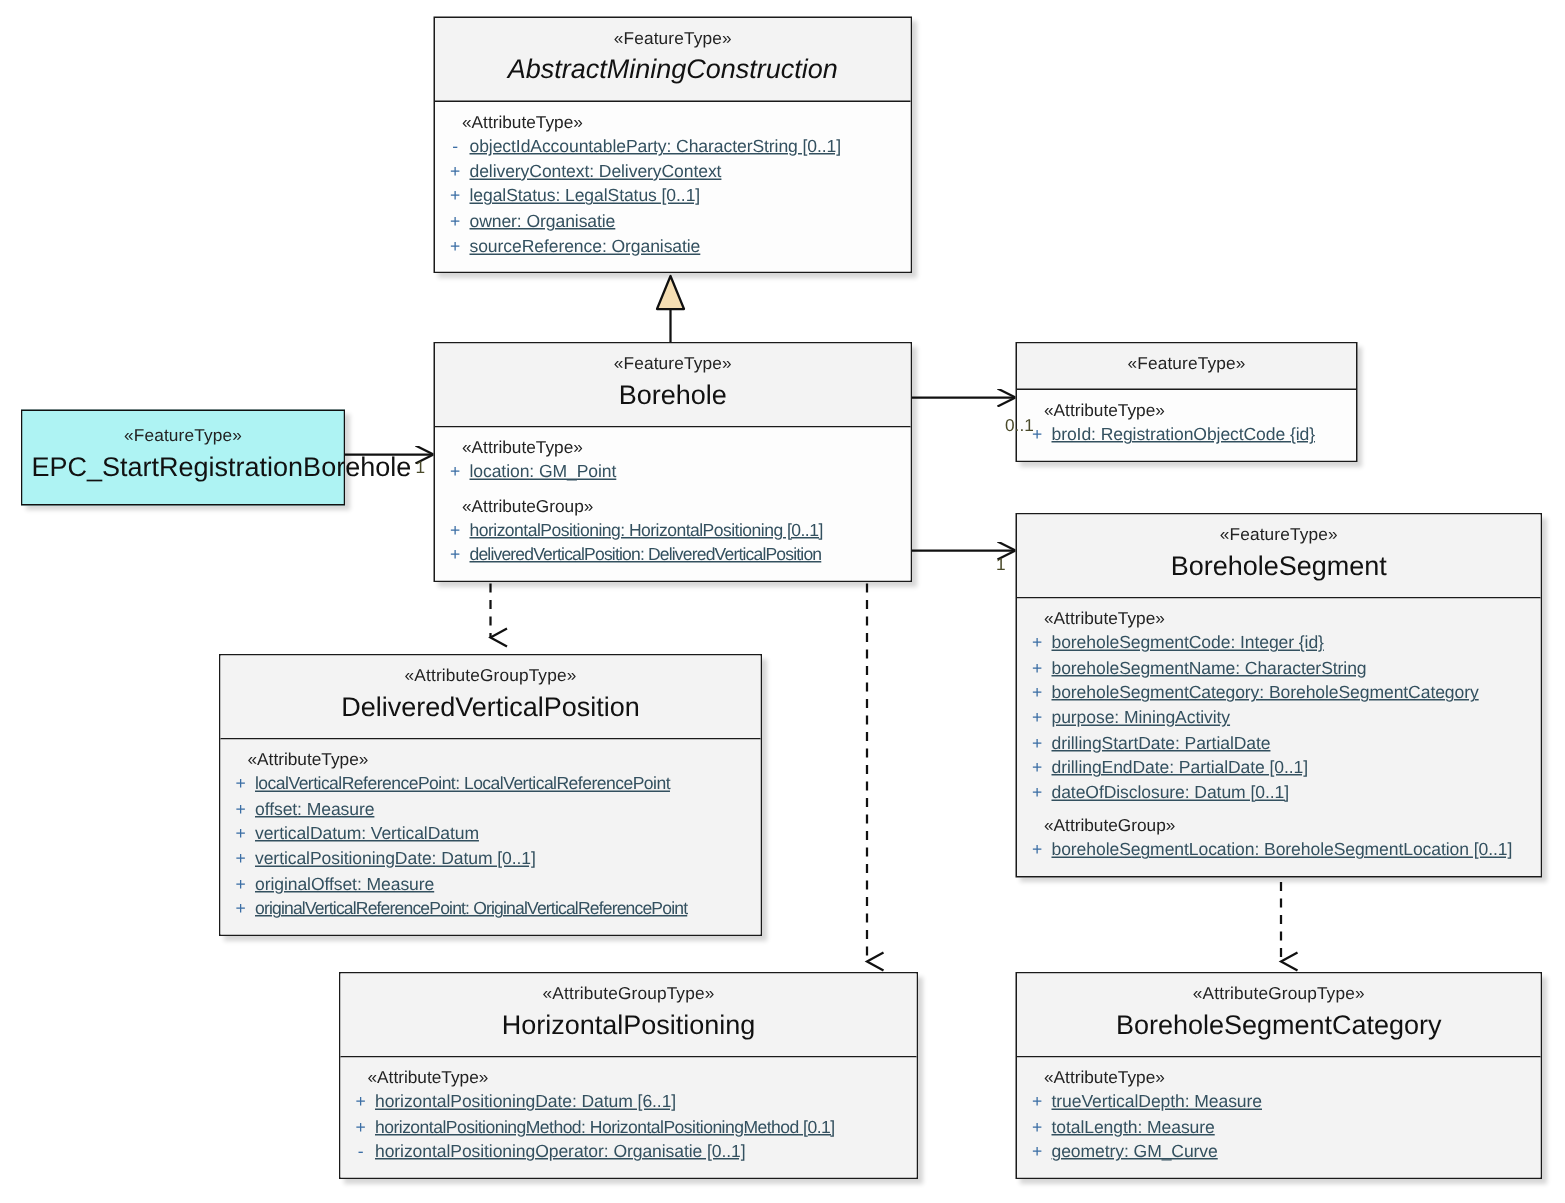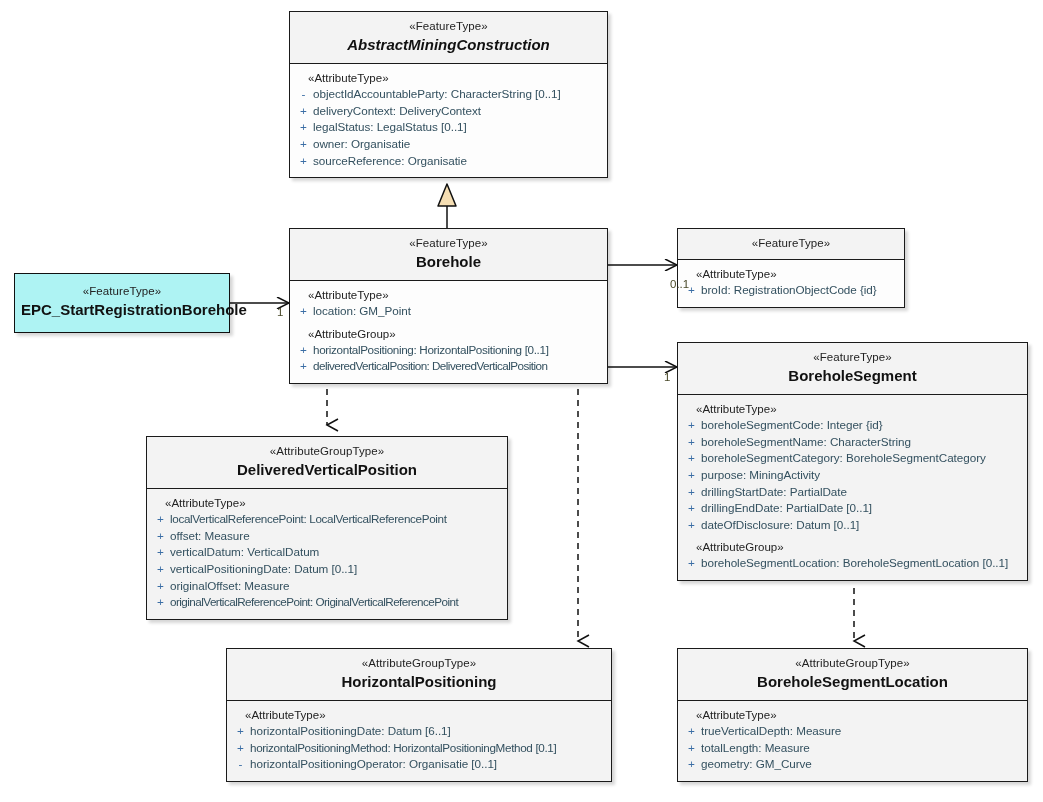--- a/index.html
+++ b/index.html
@@ -48,22 +48,22 @@
   .uml-class.no-body .header {
     border-bottom: none;
   }
   .stereotype {
     font-size: 11.5px;
     color: #222222;
     letter-spacing: 0.1px;
     white-space: nowrap;
   }
   .classname {
-    font-size: 15px;
-    font-weight: bold;
+    font-size: 18px;
+    font-weight: normal;
     color: #111111;
     white-space: nowrap;
     margin-top: 1px;
   }
   .classname.abstract {
     font-style: italic;
   }
   .uml-class .body {
     box-sizing: border-box;
     background: #f3f3f3;
@@ -89,20 +89,21 @@
   .attr-vis {
     width: 19px;
     flex: 0 0 19px;
     text-align: center;
     color: #3b6ea5;
     font-size: 11.7px;
   }
   .attr-text {
     color: #33505f;
     letter-spacing: -0.05px;
+    text-decoration: underline;
   }
   .attr-row.squeeze .attr-text {
     letter-spacing: -0.55px;
   }
   .attr-row.squeeze2 .attr-text {
     letter-spacing: -0.35px;
   }
   .spacer {
     height: 7px;
   }
@@ -340,21 +341,21 @@
       <div class="attr-row">
         <span class="attr-vis">-</span>
         <span class="attr-text">horizontalPositioningOperator: Organisatie [0..1]</span>
       </div>
     </div>
   </div>
 
   <div class="uml-class" style="left:677px; top:648px; width:351px;">
     <div class="header">
       <div class="stereotype">«AttributeGroupType»</div>
-      <div class="classname">BoreholeSegmentLocation</div>
+      <div class="classname">BoreholeSegmentCategory</div>
     </div>
     <div class="body">
       <div class="compartment-title">«AttributeType»</div>
       <div class="attr-row">
         <span class="attr-vis">+</span>
         <span class="attr-text">trueVerticalDepth: Measure</span>
       </div>
       <div class="attr-row">
         <span class="attr-vis">+</span>
         <span class="attr-text">totalLength: Measure</span>

